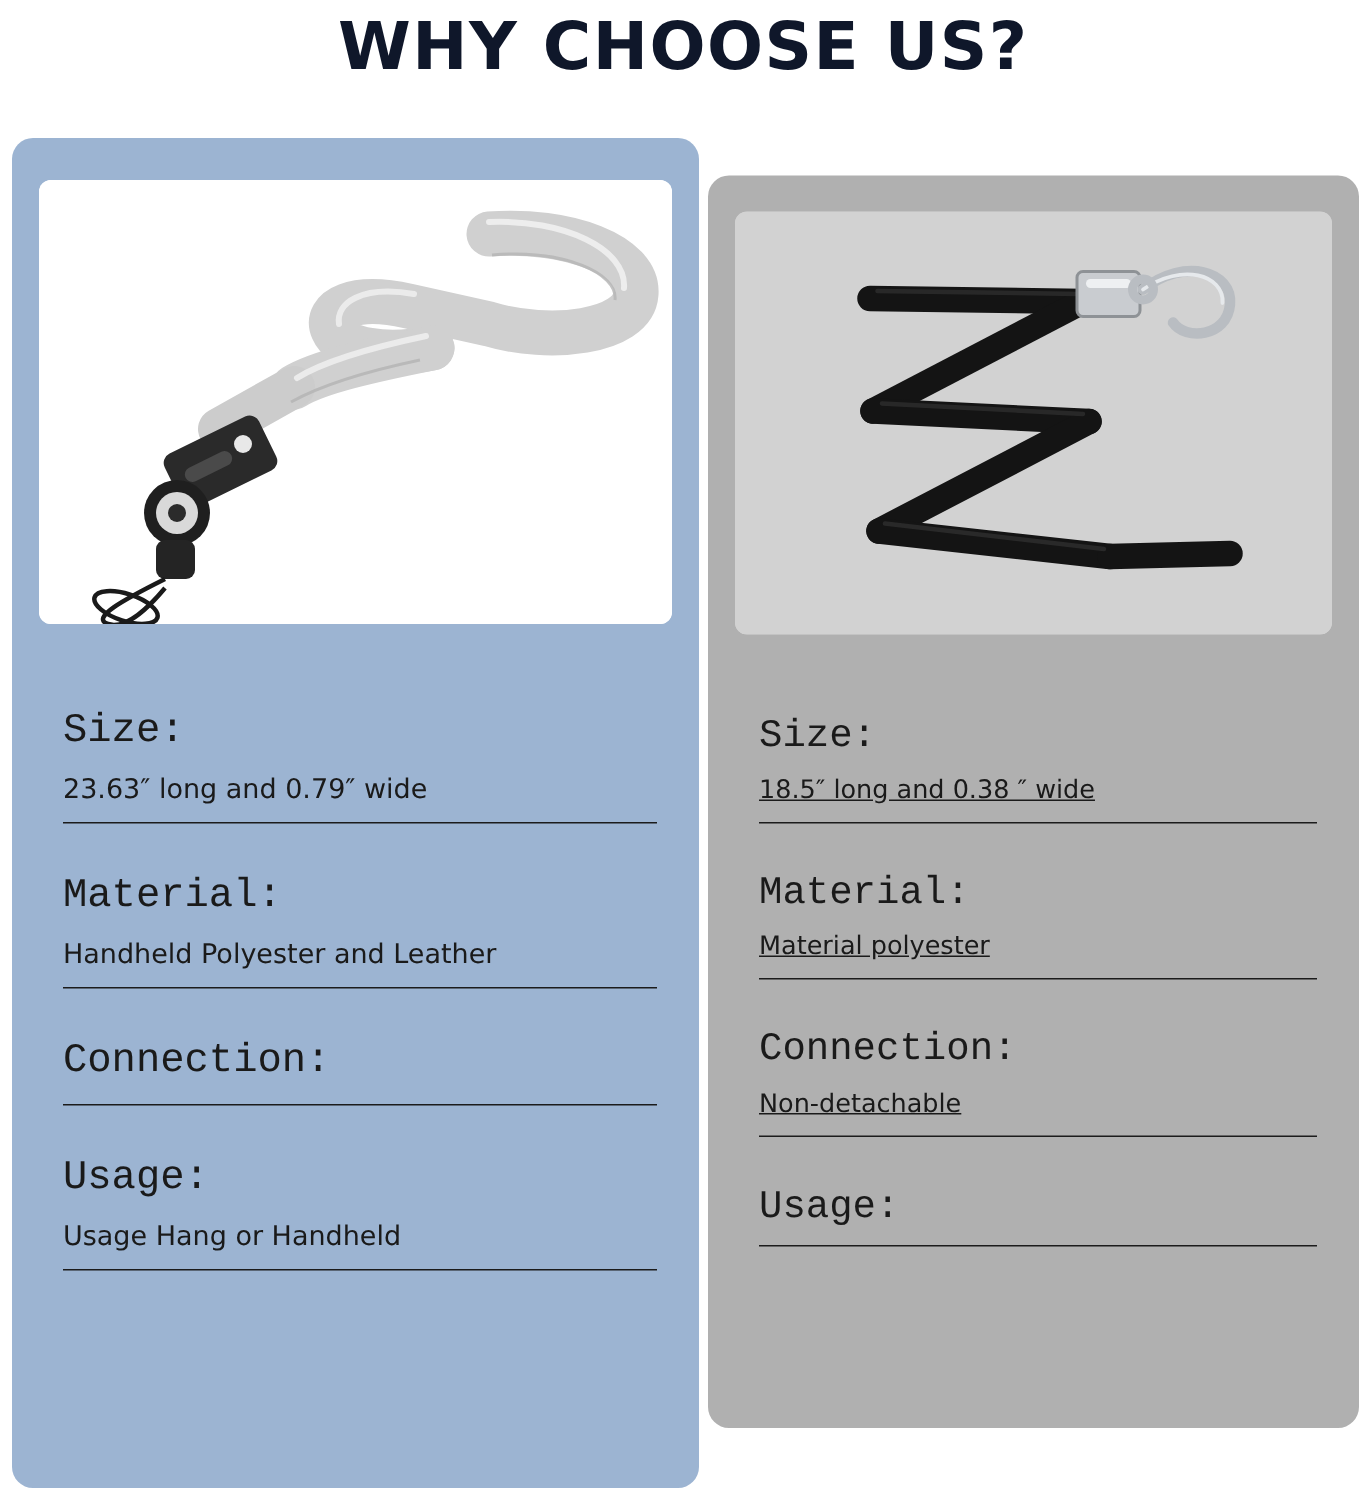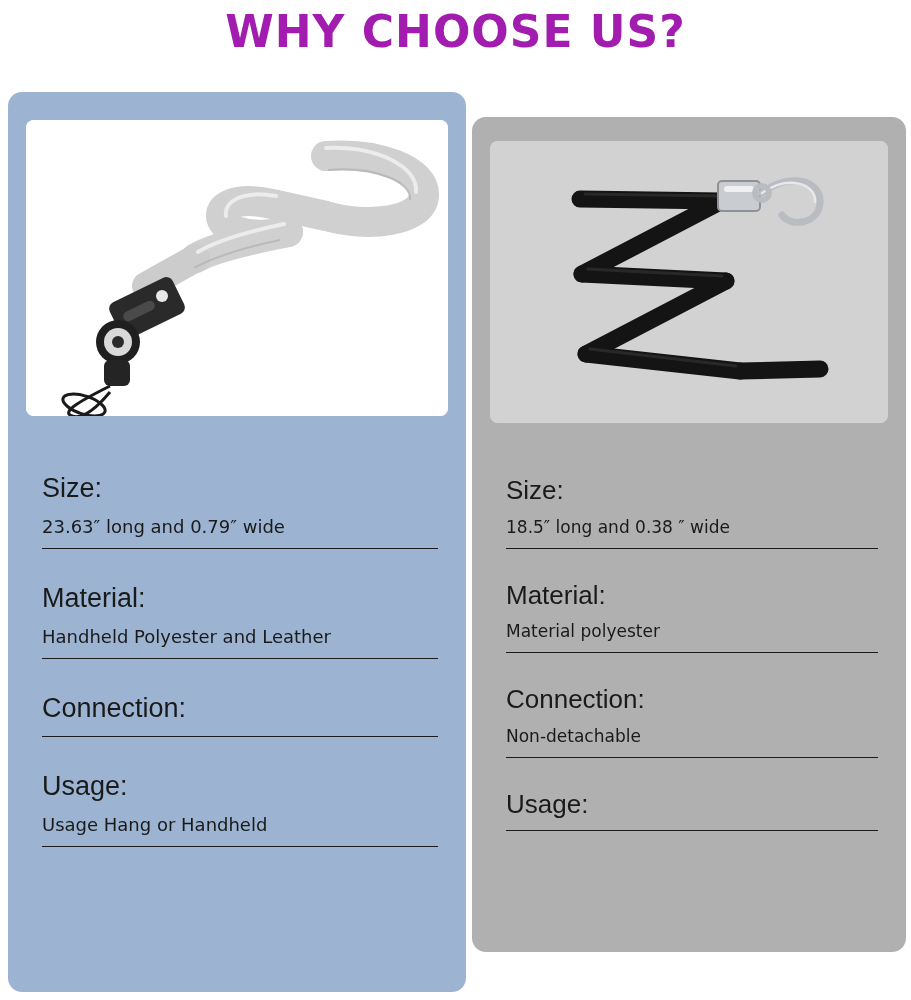--- a/index.html
+++ b/index.html
@@ -18,21 +18,21 @@
   
   .page-title {
     position: absolute;
     top: 6px;
     left: 0;
     width: 911px;
     text-align: center;
     font-size: 44px;
     font-weight: bold;
     letter-spacing: 1px;
-    color: #a21caf;
+    color: #0f172a;
     font-family: "DejaVu Sans", sans-serif;
   }
 
   
   .card {
     position: absolute;
     border-radius: 14px;
     box-sizing: border-box;
   }
   .card-left {
@@ -84,32 +84,32 @@
   .spec-row {
     border-bottom: 1px solid #1b1b1b;
     padding-bottom: 10px;
   }
   .specs-left .spec-row { margin-bottom: 33px; }
   .specs-right .spec-row { margin-bottom: 30px; }
 
   .spec-label {
     font-size: 27px;
     color: #1a1a1a;
-    font-family: Liberation Sans, sans-serif;
+    font-family: Liberation Mono, monospace;
     line-height: 1.25;
   }
   .spec-value {
     font-size: 18px;
     color: #1a1a1a;
     font-family: "DejaVu Sans", sans-serif;
     margin-top: 9px;
     line-height: 1.3;
   }
   .specs-right .spec-label { font-size: 26px; }
-  .specs-right .spec-value { font-size: 17px; }
+  .specs-right .spec-value { font-size: 17px; text-decoration: underline; }
 
   
   .ill { position: absolute; left: 0; top: 0; width: 100%; height: 100%; }
 </style>
 </head>
 <body>
 
 <div class="page-title">WHY CHOOSE US?</div>
 
 <div class="card card-right">

